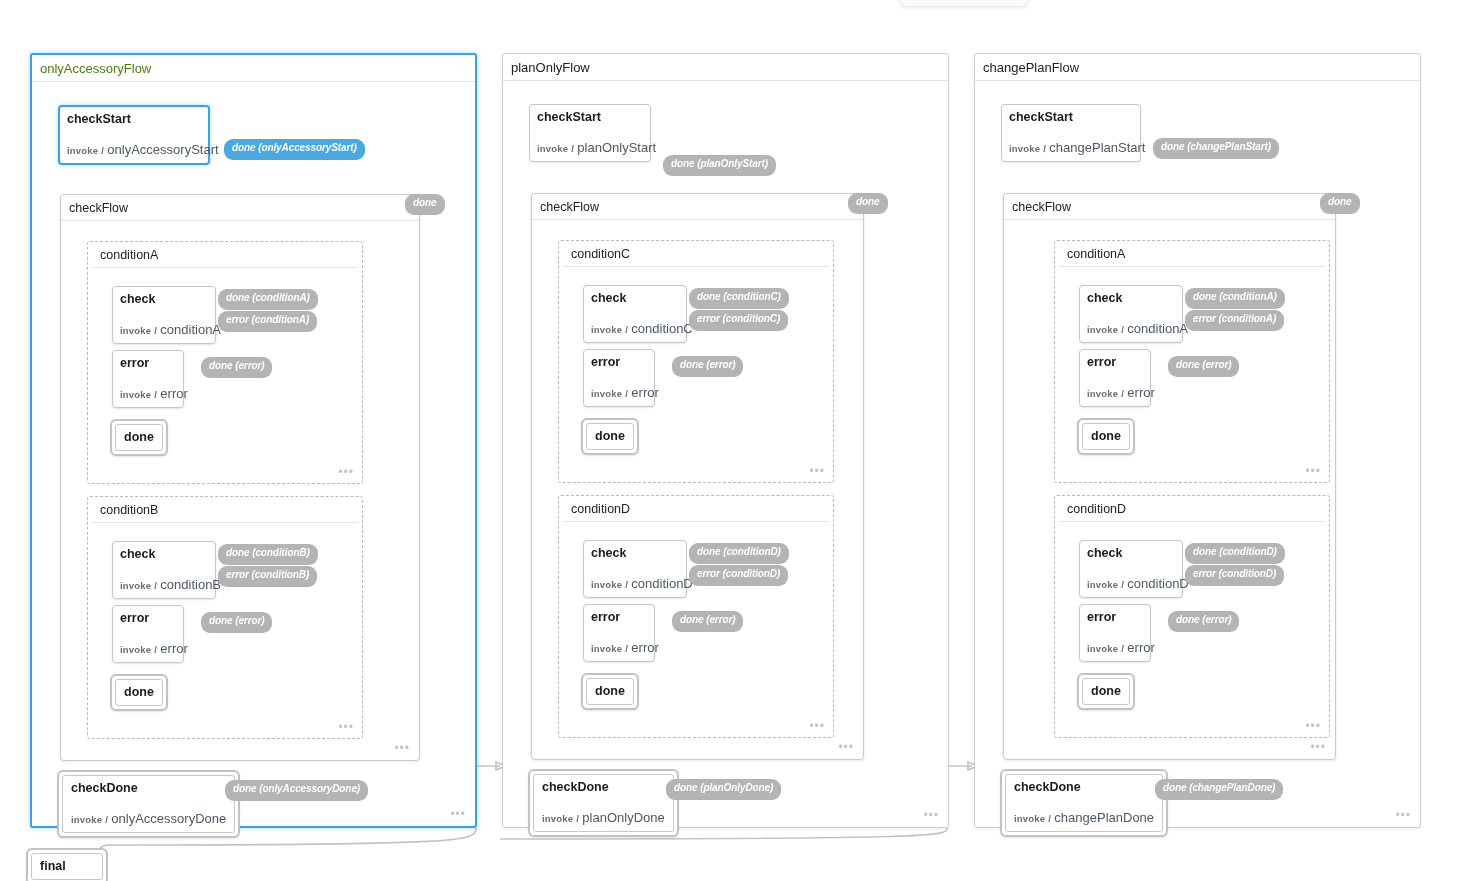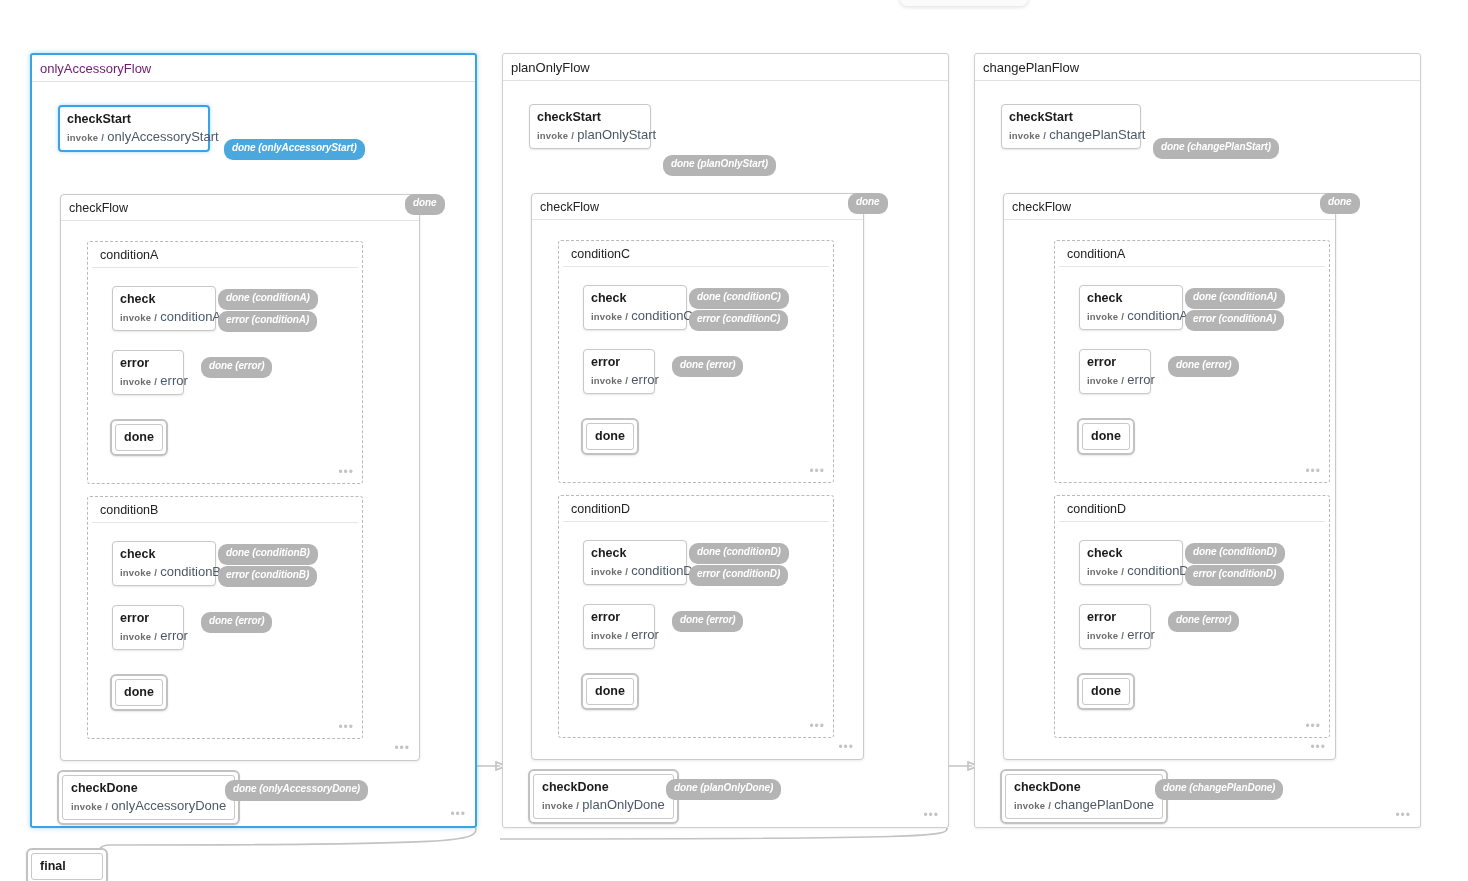--- a/index.html
+++ b/index.html
@@ -48,21 +48,21 @@
   .region.active {
     border: 2px solid #3aa3e3;
     box-shadow: 0 0 5px rgba(58,163,227,.45);
   }
   .region > .rhead {
     height: 27px; line-height: 27px;
     padding-left: 8px;
     font-size: 13px; color: #222; font-weight: 400;
     border-bottom: 1px solid #e2e2e2;
   }
-  .region.active > .rhead { color: #701a75; }
+  .region.active > .rhead { color: #4d7c0f; }
 
   
   .compound {
     position: absolute;
     background: #fff;
     border: 1px solid #cacaca;
     border-radius: 4px;
     box-shadow: 0 1px 3px rgba(0,0,0,.09);
   }
   .compound > .chead {
@@ -89,21 +89,21 @@
   .node {
     position: absolute;
     background: #fff;
     border: 1px solid #c8c8c8;
     border-radius: 4px;
     box-shadow: 0 1px 2px rgba(0,0,0,.10);
     padding: 5px 7px 6px 7px;
   }
   .node.active { border: 2px solid #3aa3e3; box-shadow: 0 0 4px rgba(58,163,227,.40); }
   .node .nname { font-size: 12.5px; color: #1b1b1b; font-weight: 700; white-space: nowrap; }
-  .node .nact { margin-top: 3px; font-size: 12px; color: #5b6470; white-space: nowrap; text-align: right; }
+  .node .nact { margin-top: 16px; font-size: 12px; color: #5b6470; white-space: nowrap; text-align: right; }
   .node .nact .kw { font-size: 9.5px; color: #6d6d6d; font-weight: 700; letter-spacing: .2px; }
   .node .nact .val { font-size: 13px; color: #4c5866; }
 
   
   .node.final {
     border: 2px solid #c2c2c2; border-radius: 6px; padding: 3px;
     background: #fff; box-shadow: 0 1px 2px rgba(0,0,0,.10);
   }
   .node.final .inner {
     border: 1px solid #c8c8c8; border-radius: 3px;

